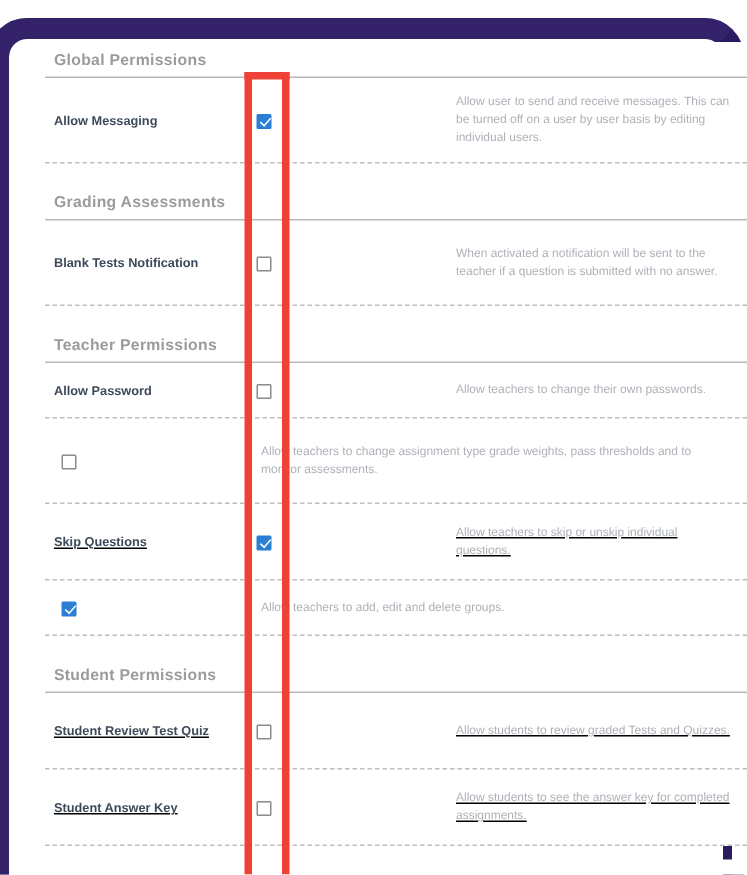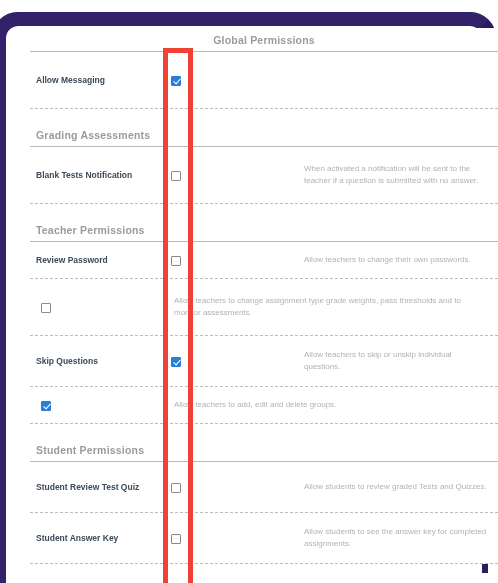--- a/index.html
+++ b/index.html
@@ -57,30 +57,30 @@
 
   .section-head{
     font-size:10.5px;
     font-weight:bold;
     color:#9b9b9b;
     letter-spacing:.2px;
     padding:6px 6px 5px 6px;
     border-bottom:1px solid #b8b8b8;
     margin-top:14px;
   }
-  .section-head.first{margin-top:0;text-align:center;}
+  .section-head.first{margin-top:0;}
 
   .row{
     display:flex;
     align-items:center;
     border-bottom:1px dashed #bdbdbd;
     min-height:26px;
     padding:5px 0 5px 0;
   }
-  .row.tall{min-height:40px;}
+  .row.tall{min-height:40px;text-decoration:underline;}
   .row.tall2{min-height:46px;}
 
   .c-label{
     width:130px;
     flex:0 0 130px;
     padding-left:6px;
     font-size:8.5px;
     font-weight:bold;
     color:#3c4a5a;
     line-height:1.45;
@@ -149,33 +149,34 @@
 <div id="page-mask-bottom"></div>
 
 <div id="sheet">
     <div class="section-head first">Global Permissions</div>
     <div class="row tall2">
       <div class="c-label">Allow Messaging</div>
       <div class="c-check">
         <span class="cb on"></span>
       </div>
       <div class="c-mid"></div>
+      <div class="c-desc">Allow user to send and receive messages. This can be turned off on a user by user basis by editing individual users.</div>
     </div>
     <div class="section-head">Grading Assessments</div>
     <div class="row tall2">
       <div class="c-label">Blank Tests Notification</div>
       <div class="c-check">
         <span class="cb"></span>
       </div>
       <div class="c-mid"></div>
       <div class="c-desc">When activated a notification will be sent to the teacher if a question is submitted with no answer.</div>
     </div>
     <div class="section-head">Teacher Permissions</div>
     <div class="row">
-      <div class="c-label">Review Password</div>
+      <div class="c-label">Allow Password</div>
       <div class="c-check">
         <span class="cb"></span>
       </div>
       <div class="c-mid"></div>
       <div class="c-desc">Allow teachers to change their own passwords.</div>
     </div>
     <div class="row tall2">
       <div class="c-check">
         <span class="cb"></span>
       </div>

